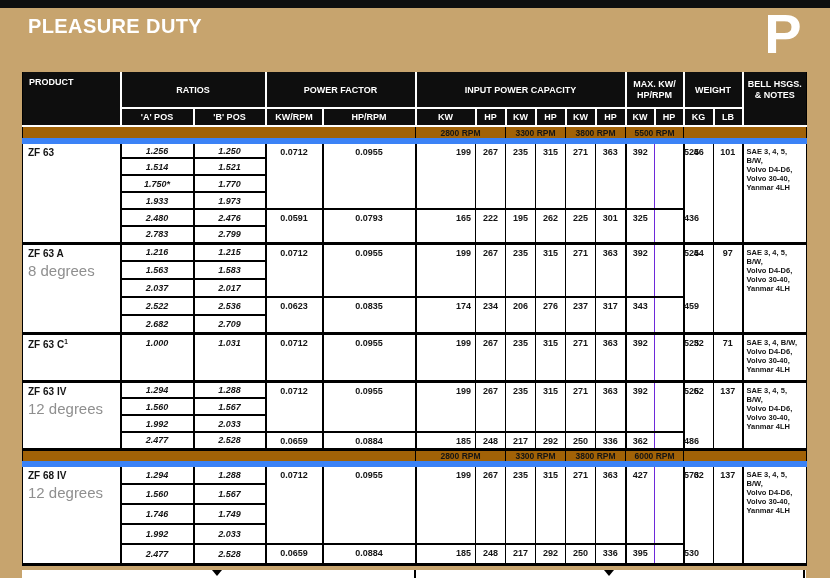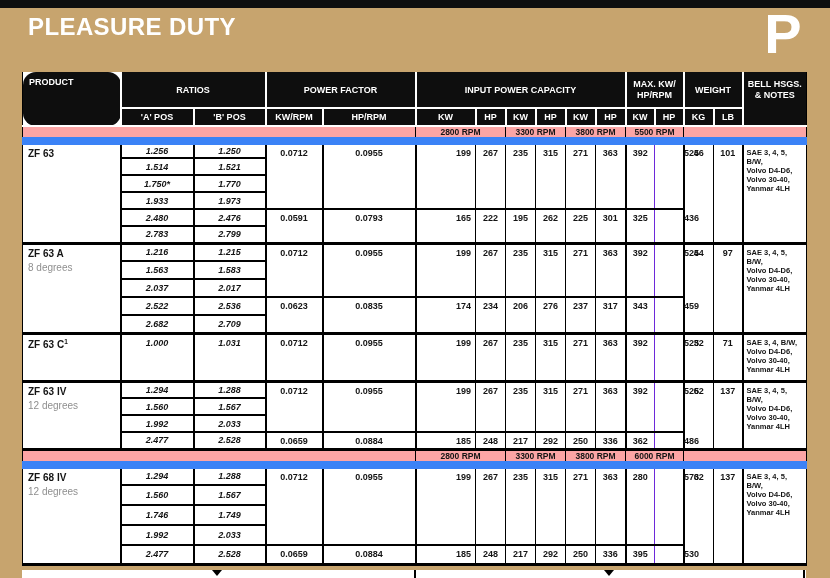--- a/index.html
+++ b/index.html
@@ -7,64 +7,64 @@
   body {
     font-family:"Liberation Sans", sans-serif;
     background:#c7a46e;
     position:relative;
     overflow:hidden;
     color:#111;
   }
   .topbar { position:absolute; top:0; left:0; width:830px; height:8px; background:#0e0e0e; }
   .title {
     position:absolute; top:15px; left:28px;
-    color:#fff; font-weight:bold; font-size:24px; line-height:23px; letter-spacing:0.4px;
+    color:#fff; font-weight:bold; font-size:20px; line-height:23px; letter-spacing:0.4px;
   }
   .corner {
     position:absolute; top:6px; left:758px; width:50px;
     color:#fff; font-weight:bold; font-size:56px; line-height:56px; text-align:center;
   }
   table.spec {
     position:absolute; left:22px; top:72px; width:784px;
     border-collapse:collapse; table-layout:fixed; background:#fff;
     border-left:1px solid #000; border-right:1px solid #000; border-bottom:3px solid #000;
   }
   thead th {
     background:#0e0e0e; color:#fff; font-size:9px; font-weight:bold;
     border:2px solid #fff; text-align:center; vertical-align:middle; padding:2px 1px;
   }
   tr.hr1 th { height:36px; border-top:none; }
   tr.hr2 th { height:18px; }
-  th.th-prod { text-align:left; vertical-align:top; padding:5px 0 0 6px; border-left:none;border-radius:13px; }
+  th.th-prod { text-align:left; vertical-align:top; padding:5px 0 0 6px; border-left:none; }
   th.th-2l { white-space:pre-line; line-height:11px; }
   th.th-bell { border-right:none; vertical-align:top; padding-top:7px; }
   td {
     font-size:9px; font-weight:bold; color:#141414;
     text-align:center; vertical-align:middle; padding:0 1px;
     background:#fff;
   }
   
   tr.band-row td {
-    background:#fca5a5; height:15px; font-size:8.5px; font-weight:bold;
-    border-top:2px solid #fff; border-bottom:8px solid #3b82f6; vertical-align:middle; padding:0;
+    background:#a16207; height:15px; font-size:8.5px; font-weight:bold;
+    border-top:2px solid #fff; border-bottom:6px solid #3b82f6; vertical-align:middle; padding:0;
   }
   tr.band-mid td { border-top:3px solid #000; }
   td.band-rpm { border-left:1px solid #000; }
   td.band-right { border-left:1px solid #000; }
   
   tr.rb0 td { height:17px; }
   tr.rb1 td { height:18px; }
   tr.rb2 td { height:48px; vertical-align:top; padding-top:3px; }
   tr.rb3 td { height:17px; }
   tr.rb4 td { height:20px; }
   
   td.c-prod { text-align:left; vertical-align:top; padding:3px 2px 0 5px; }
   .p-name { font-size:10px; font-weight:bold; white-space:nowrap; }
   .p-sup { font-size:6.5px; vertical-align:super; }
-  .p-sub { font-size:10px; font-weight:normal; color:#8f8f8f; margin-top:3px; }
+  .p-sub { font-size:15px; font-weight:normal; color:#8f8f8f; margin-top:3px; }
   td.c-ra, td.c-rb { border:2px solid #000;font-style:italic; }
   td.c-pf { border:2px solid #000; vertical-align:top; padding-top:3px; }
   td.c-pw, td.c-mk, td.c-mh, td.c-kg, td.c-lb { vertical-align:top; padding-top:3px; }
   td.c-pw { border-left:1px solid #000; }
   td.c-pw0 { border-left:2px solid #000; text-align:right; padding-right:4px; }
   td.c-mk { border-left:2px solid #000; }
   td.c-mh { border-left:1px solid #6d28d9;padding-left:29px; }
   td.c-kg { border-left:2px solid #000; }
   td.c-lb { border-left:1px solid #000; }
   td.c-notes {
@@ -338,21 +338,21 @@
         <td class="c-ra">1.294</td>
         <td class="c-rb">1.288</td>
         <td class="c-pf" rowspan="4">0.0712</td>
         <td class="c-pf" rowspan="4">0.0955</td>
         <td class="c-pw c-pw0" rowspan="4">199</td>
         <td class="c-pw c-pw1" rowspan="4">267</td>
         <td class="c-pw c-pw2" rowspan="4">235</td>
         <td class="c-pw c-pw3" rowspan="4">315</td>
         <td class="c-pw c-pw4" rowspan="4">271</td>
         <td class="c-pw c-pw5" rowspan="4">363</td>
-        <td class="c-mk" rowspan="4">280</td>
+        <td class="c-mk" rowspan="4">427</td>
         <td class="c-mh" rowspan="4">573</td>
         <td class="c-kg" rowspan="5">62</td>
         <td class="c-lb" rowspan="5">137</td>
         <td class="c-notes" rowspan="5">SAE 3, 4, 5, B/W,
 Volvo D4-D6,
 Volvo 30-40,
 Yanmar 4LH</td>
       </tr>
       <tr class="rb4">
         <td class="c-ra">1.560</td>

